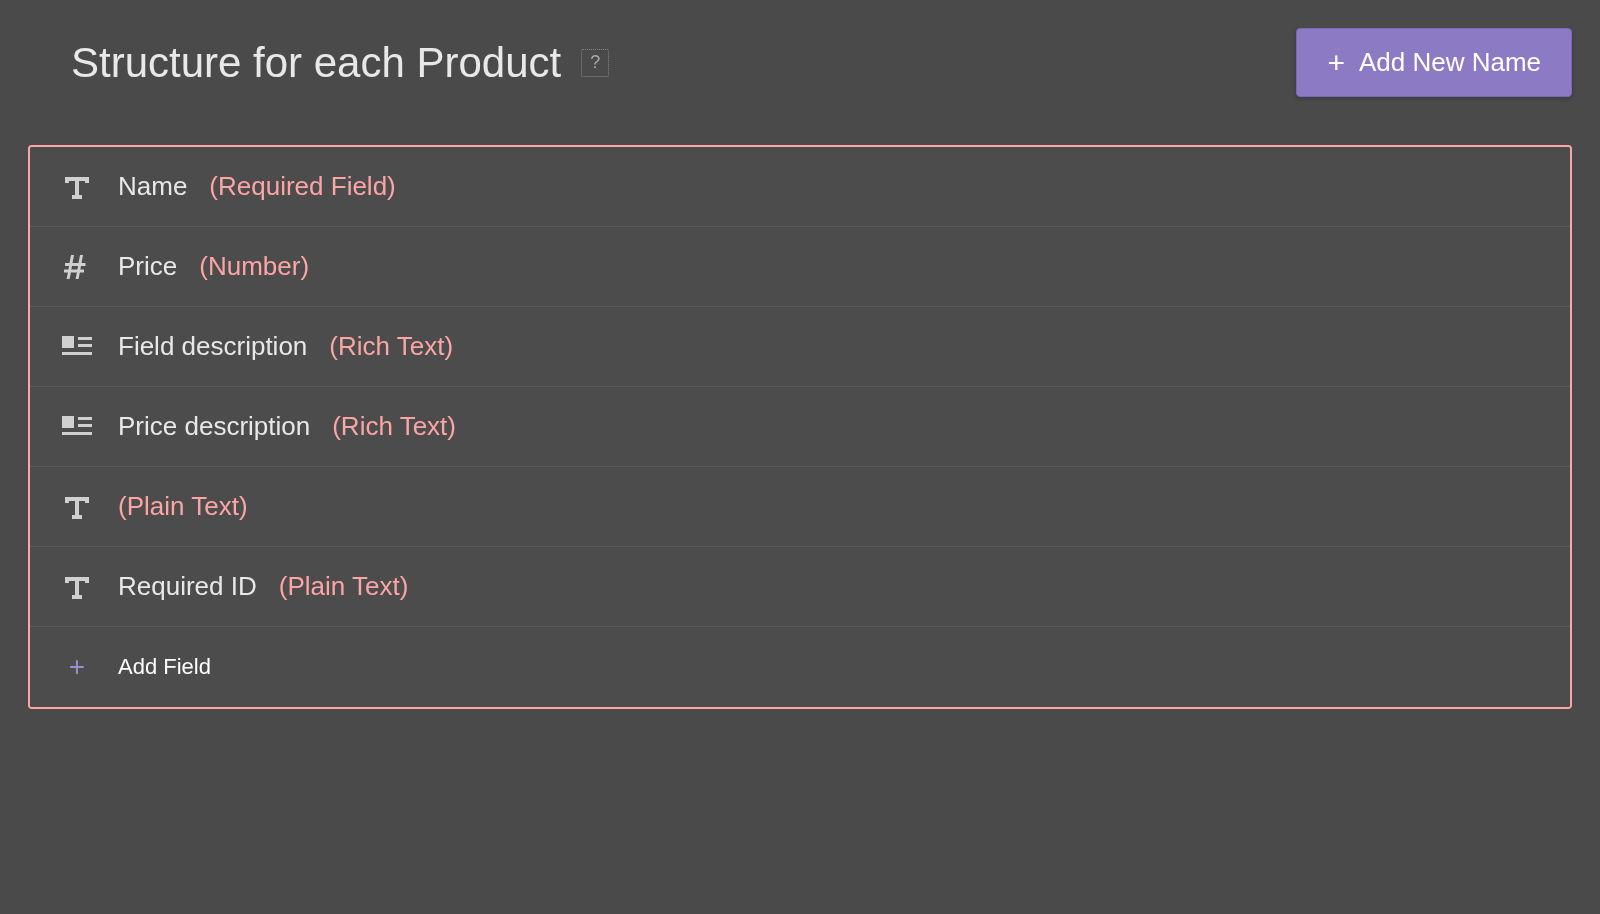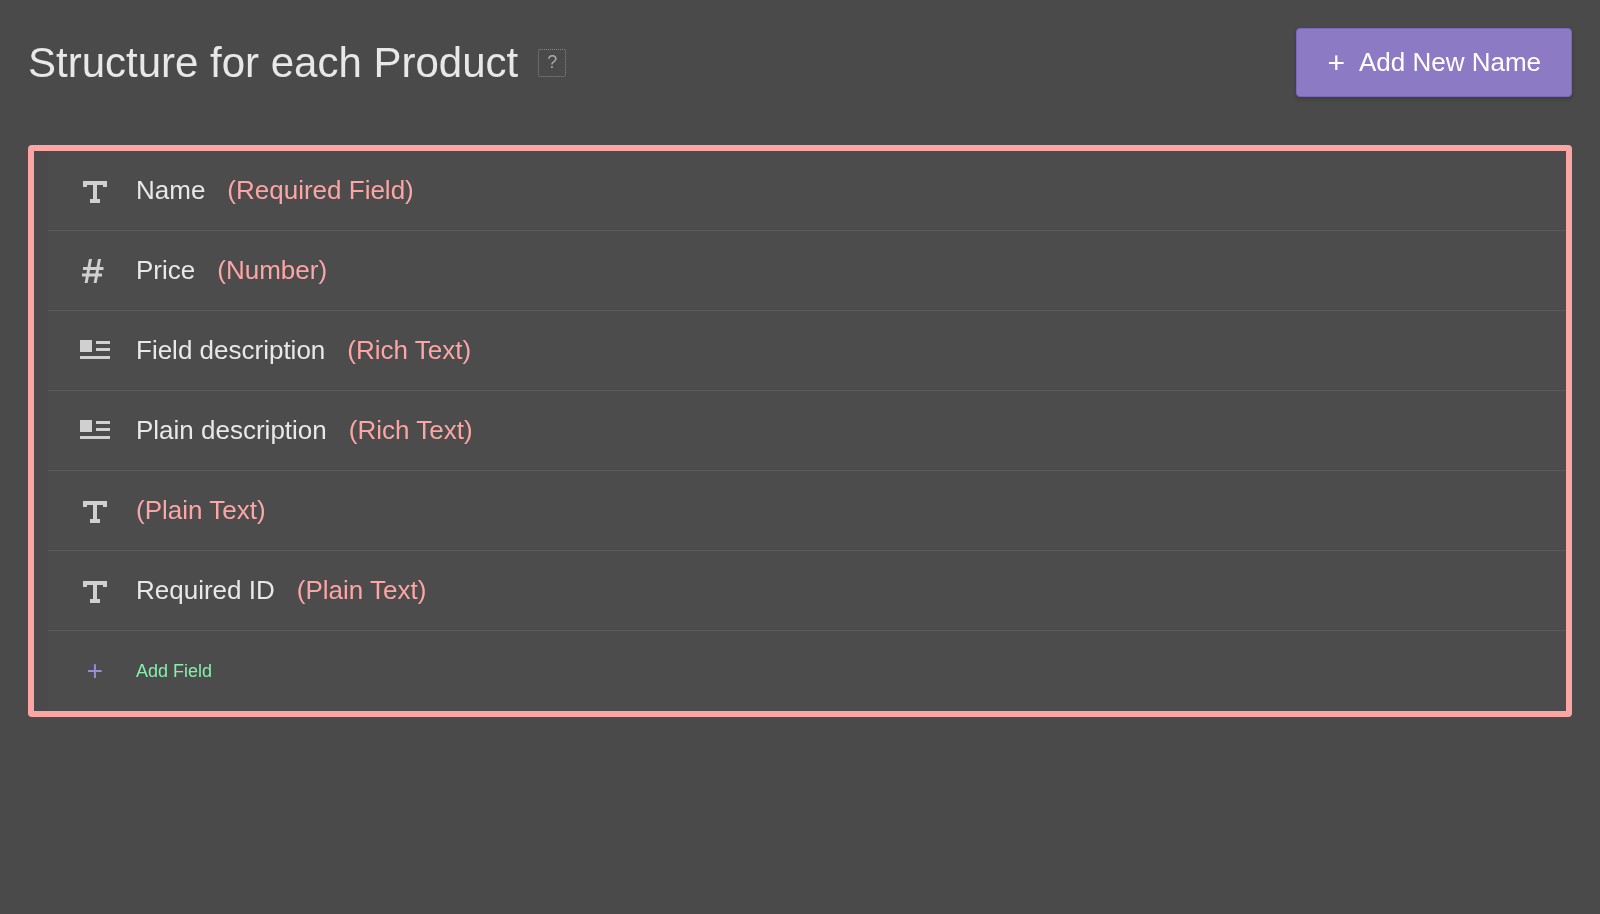--- a/index.html
+++ b/index.html
@@ -26,20 +26,21 @@
     .title-group {
       display: flex;
       align-items: center;
       gap: 20px;
     }
     
     .page-title {
       color: #e8e8e8;
       font-size: 42px;
       font-weight: 400;
+      margin-left: 43px;
     }
     
     .help-badge {
       display: inline-flex;
       align-items: center;
       justify-content: center;
       width: 28px;
       height: 28px;
       border: 1px dotted #888;
       color: #aaa;
@@ -63,24 +64,23 @@
       box-shadow: 0 2px 4px rgba(0,0,0,0.2);
     }
     
     .add-new-btn .plus {
       font-size: 30px;
       font-weight: 300;
       line-height: 1;
     }
     
     .fields-container {
-      border: 6px solid #fca5a5;
+      border: 2px solid #fca5a5;
       border-radius: 4px;
       overflow: hidden;
-      padding-left: 14px;
     }
     
     .field-row {
       display: flex;
       align-items: center;
       padding: 24px 30px;
       border-bottom: 1px solid #5a5a5a;
       background-color: #4c4c4c;
       cursor: pointer;
     }
@@ -126,22 +126,22 @@
     .add-field-row .plus-small {
       color: #9a8dd4;
       font-size: 28px;
       font-weight: 400;
       width: 34px;
       text-align: center;
       margin-right: 24px;
     }
     
     .add-field-row .add-label {
-      color: #86efac;
-      font-size: 18px;
+      color: #ffffff;
+      font-size: 22px;
       font-weight: 400;
     }
   </style>
 </head>
 <body>
 
 <div class="header-row">
   <div class="title-group">
     <h1 class="page-title">Structure for each Product</h1>
     <span class="help-badge">?</span>
@@ -189,21 +189,21 @@
 
   <div class="field-row">
     <span class="field-icon-wrap">
       <svg width="30" height="22" viewBox="0 0 30 22">
           <rect x="0" y="0" width="12" height="12"></rect>
           <rect x="16" y="1" width="14" height="3"></rect>
           <rect x="16" y="8" width="14" height="3"></rect>
           <rect x="0" y="16" width="30" height="3"></rect>
         </svg>
     </span>
-    <span class="field-name">Plain description</span>
+    <span class="field-name">Price description</span>
     <span class="field-type">(Rich Text)</span>
   </div>
 
 
   <div class="field-row">
     <span class="field-icon-wrap">
       <svg width="28" height="24" viewBox="0 0 28 24">
           <path d="M2 2 H26 V8 H22 V6 H16 V20 H19 V24 H9 V20 H12 V6 H6 V8 H2 Z"></path>
         </svg>
     </span>

